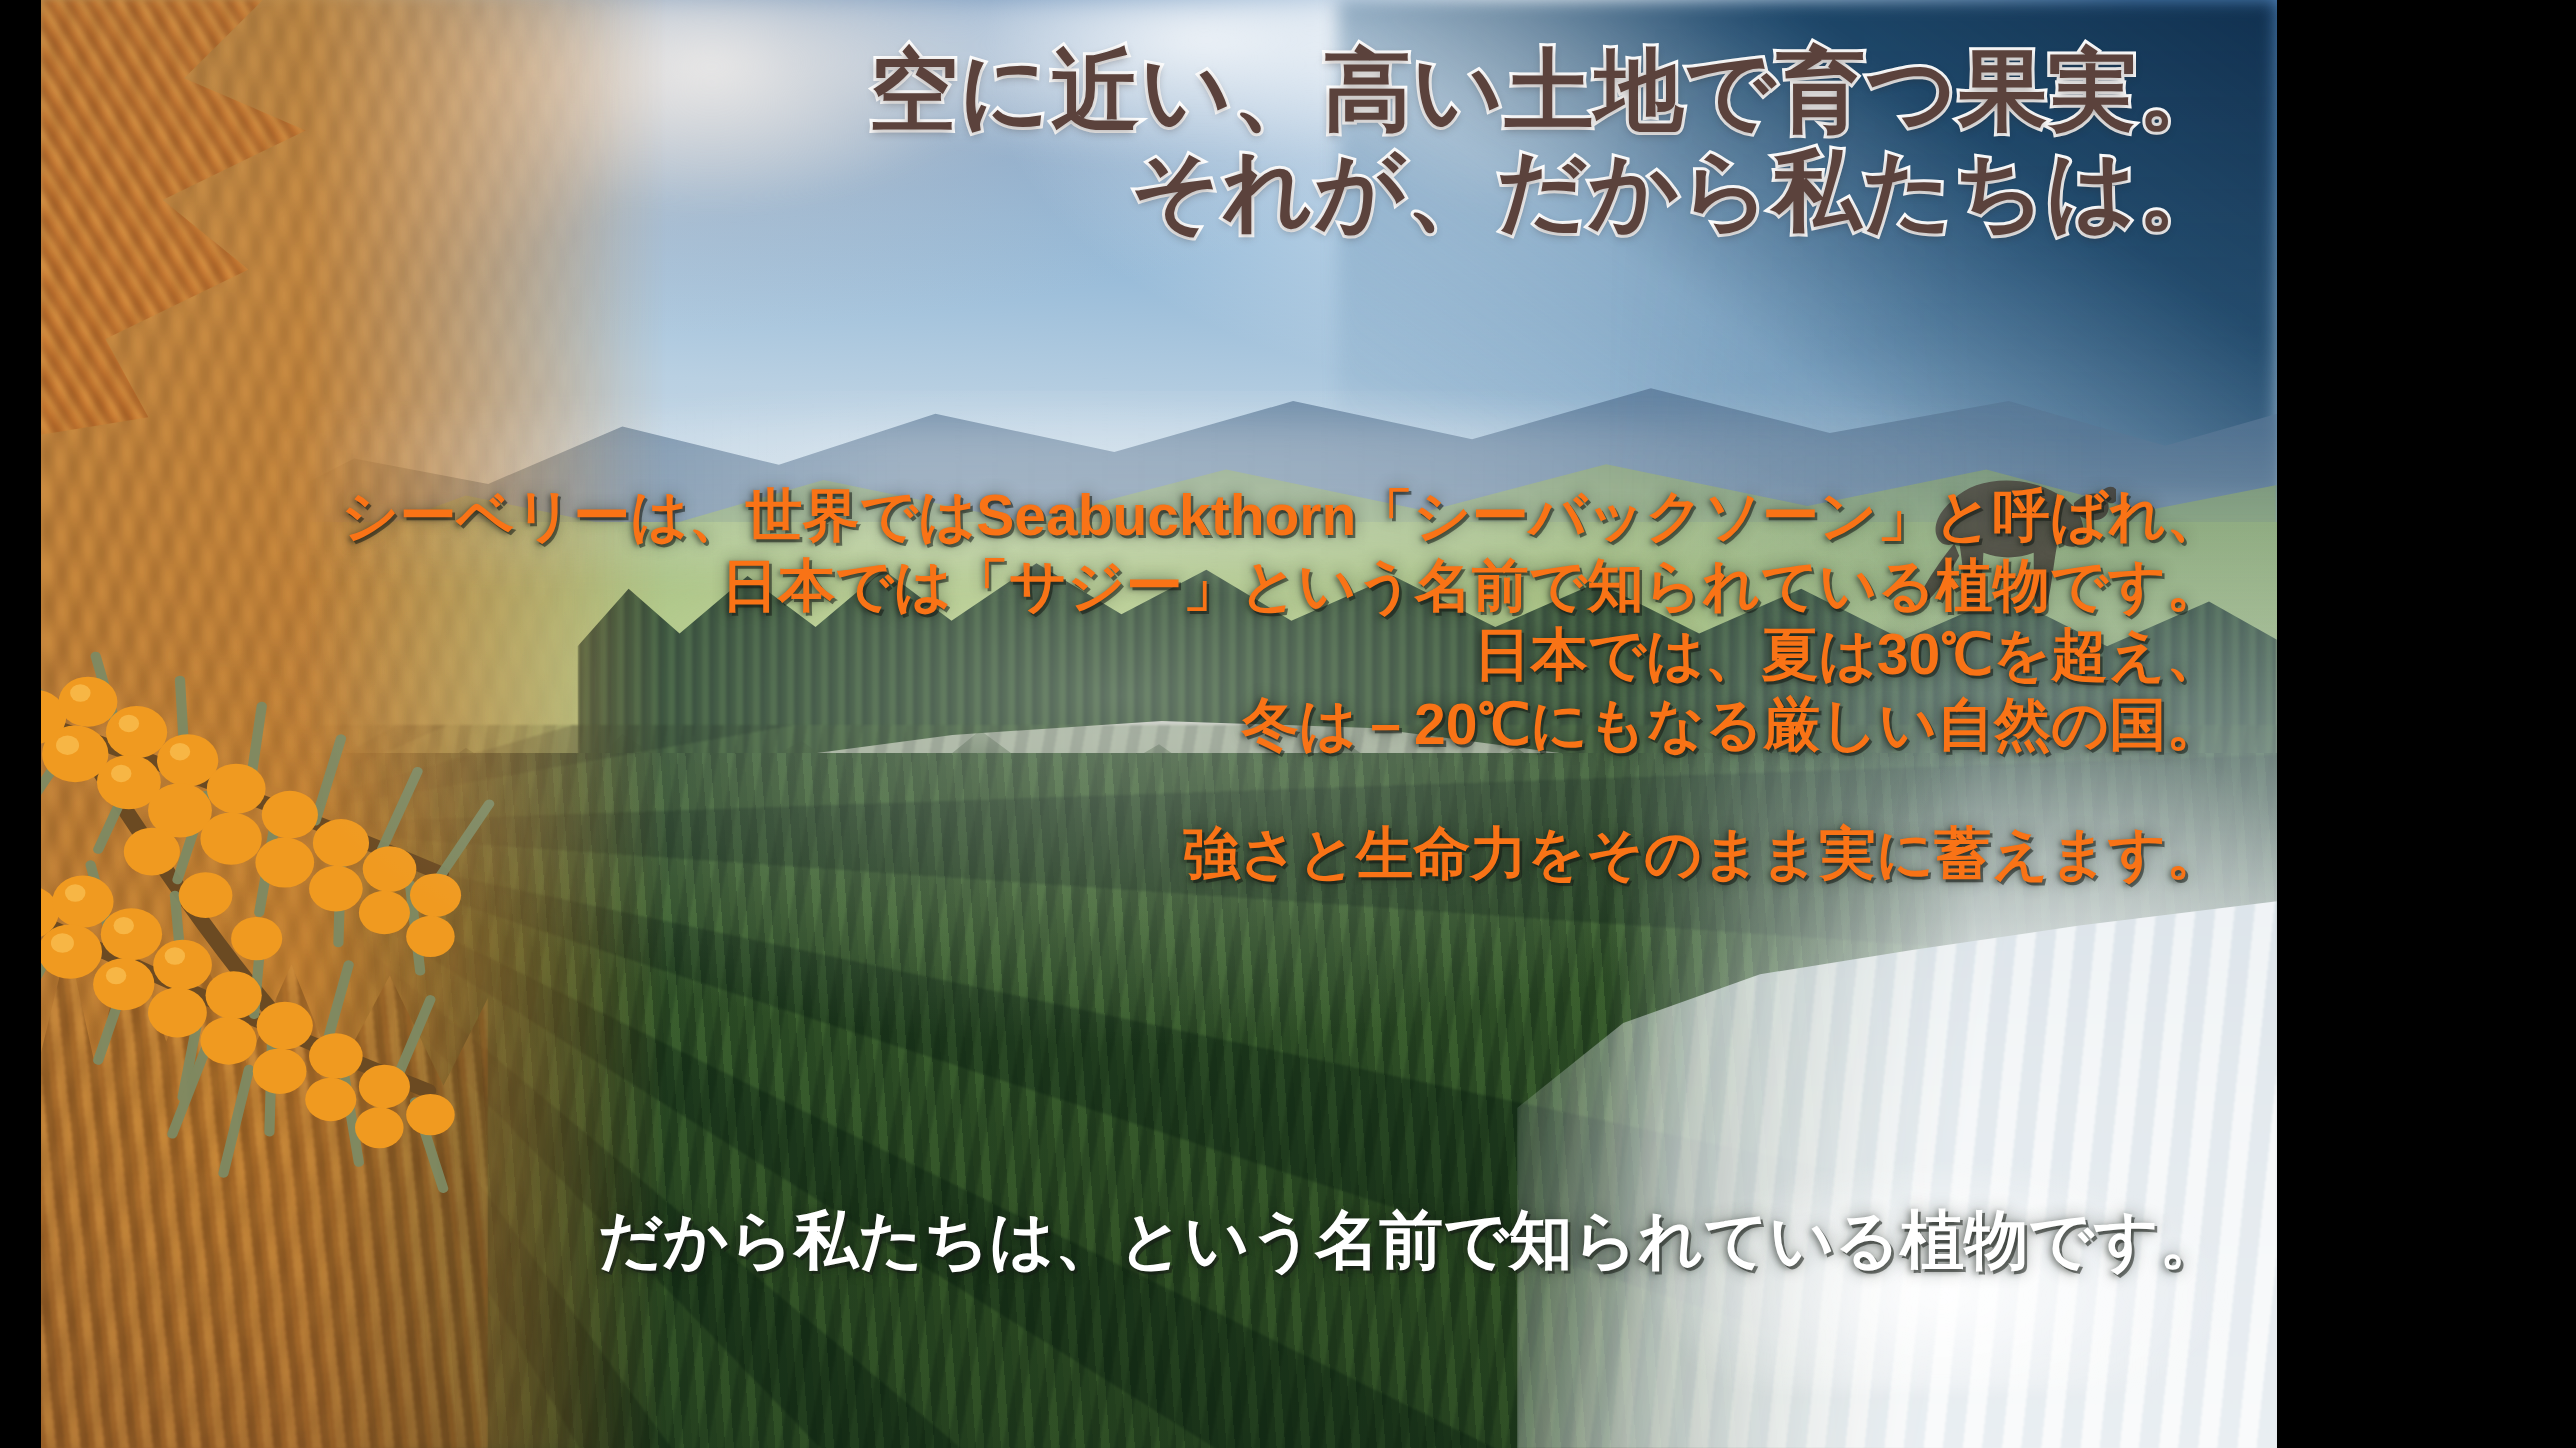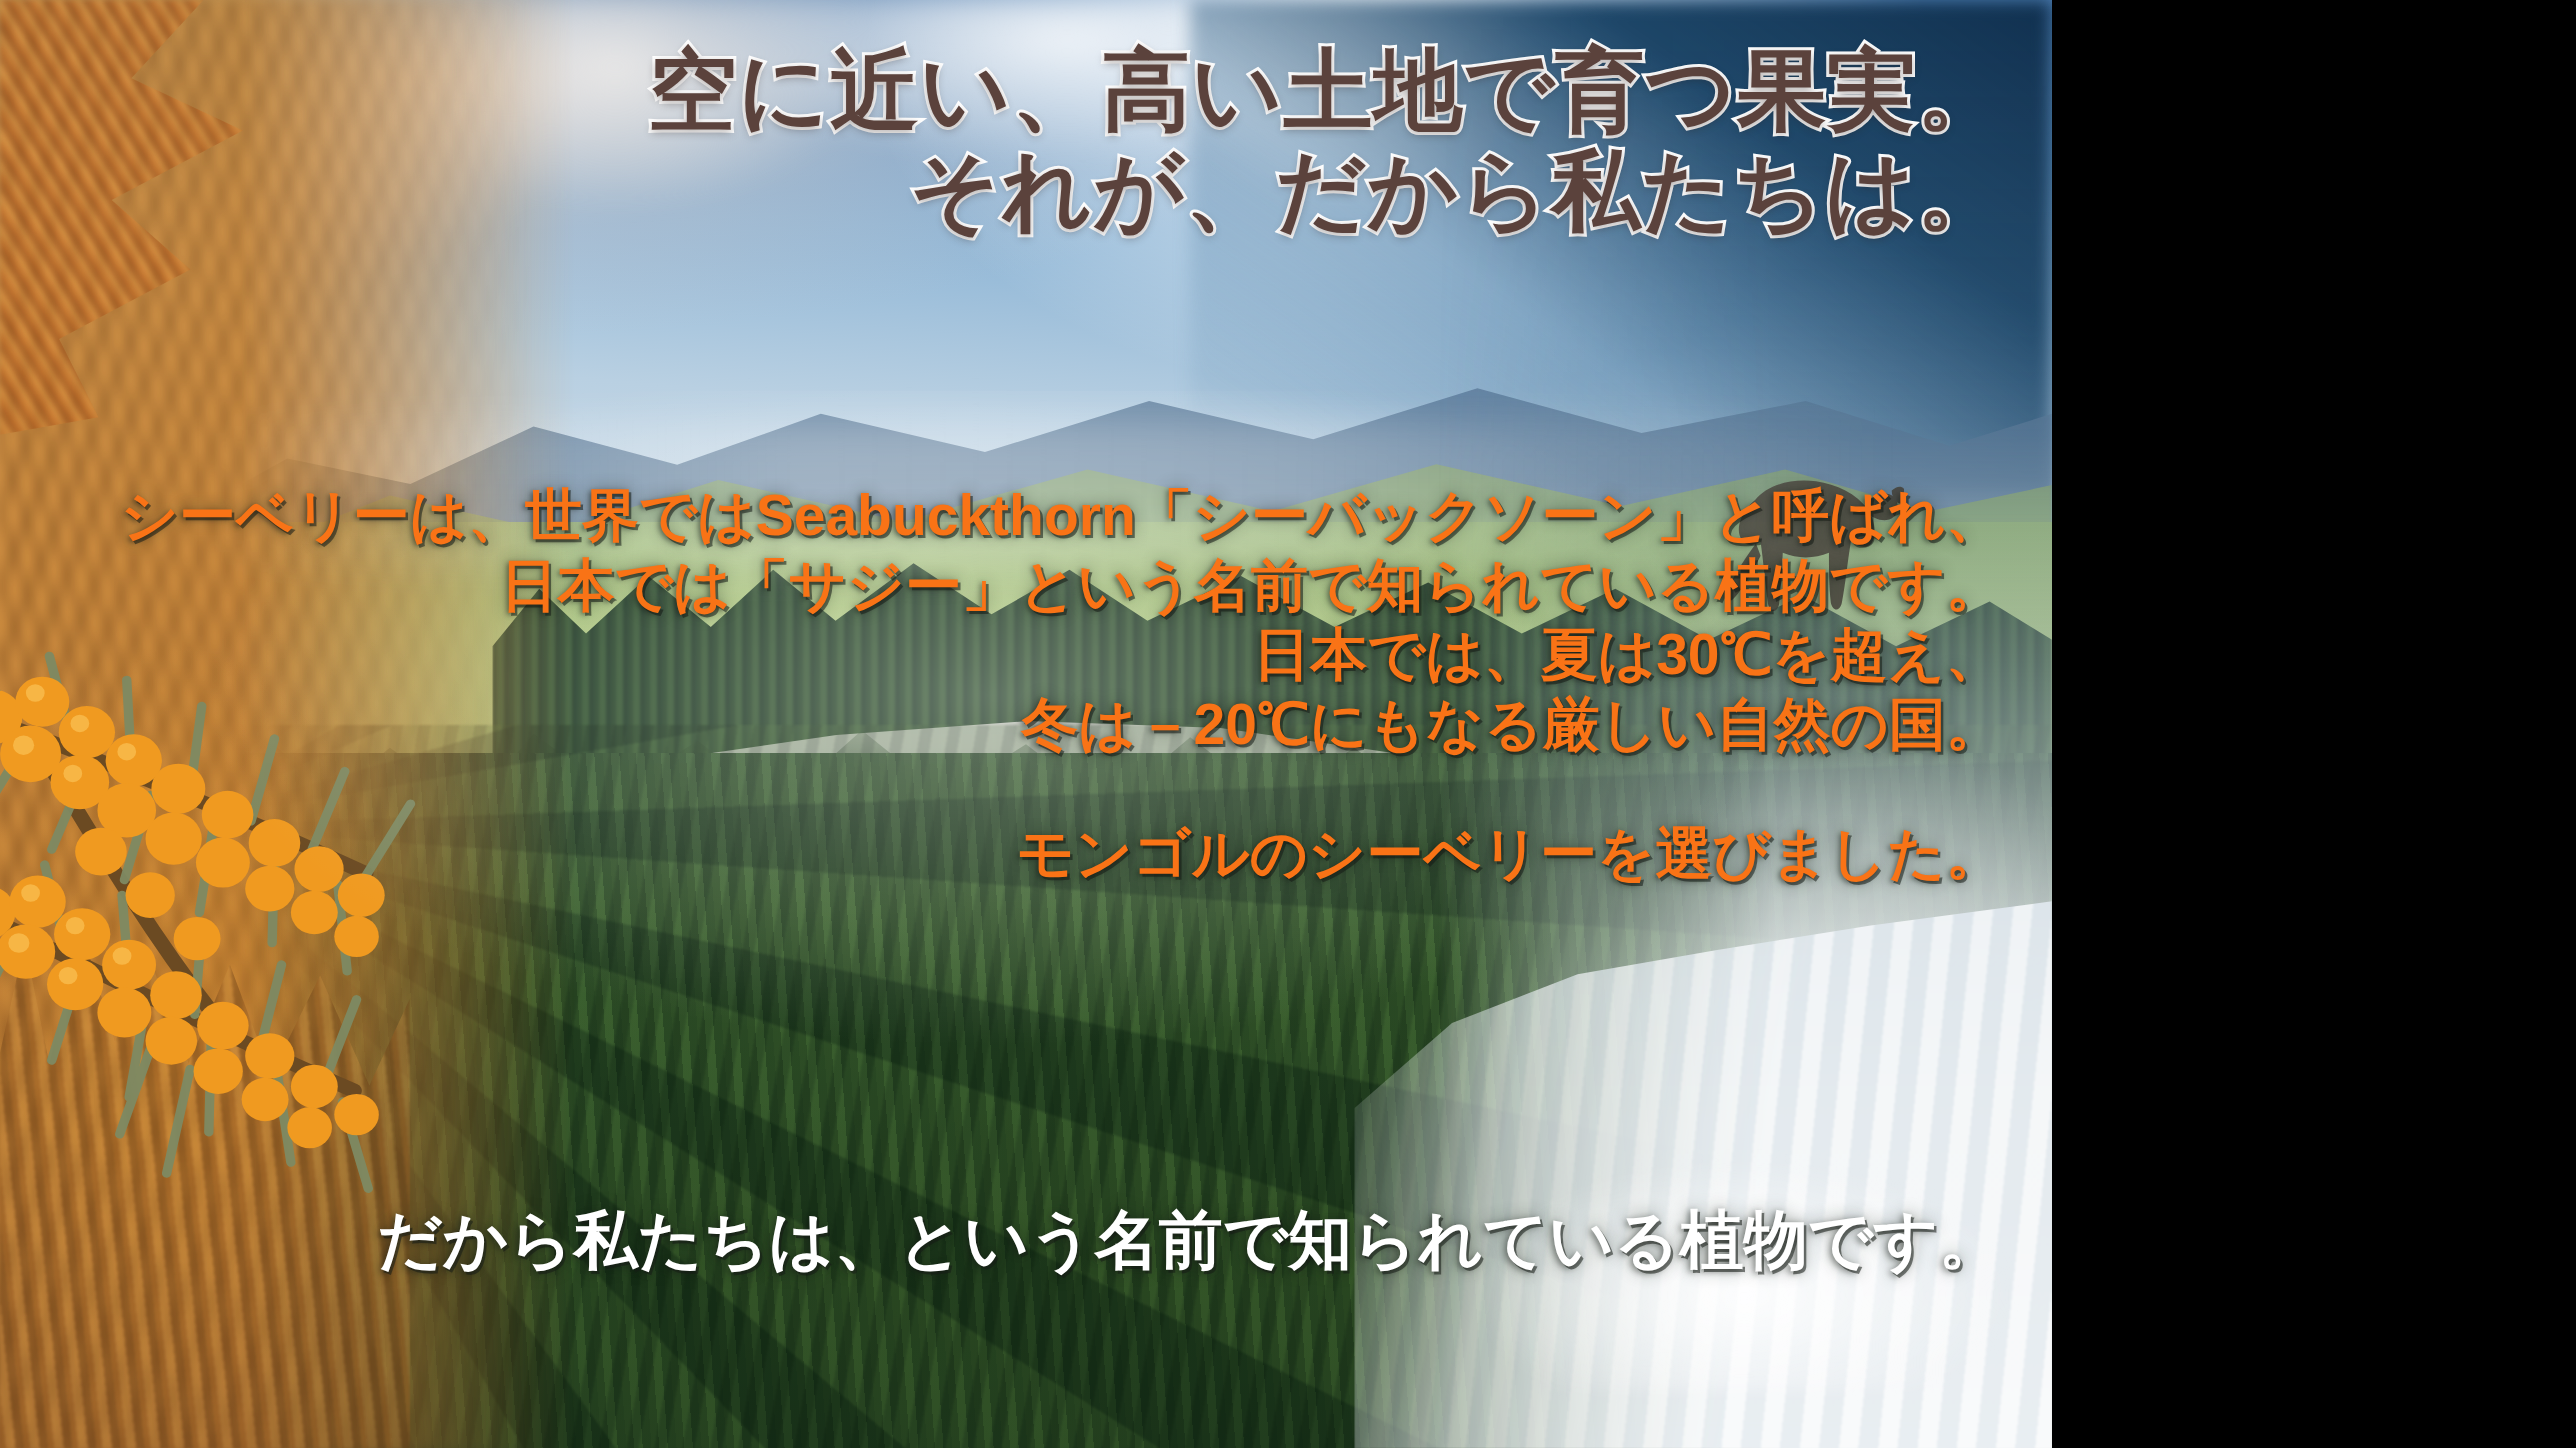--- a/index.html
+++ b/index.html
@@ -2,23 +2,24 @@
 <html style="font-size:13.7px"><head>
 <meta charset="utf-8">
 <title>Seaberry Hero</title>
 <style>
   * { margin:0; padding:0; box-sizing:border-box; }
   html,body { background:#000; }
   body { font-family:"Liberation Sans", sans-serif; }
 
   #stage {
     position:relative;
-    width:2052px; height:1449px;
+    width:2236px; height:1449px;
     overflow:hidden;
     background:#2b3a2a;
+    margin-left:41px;
   }
 
   
   .bg { position:absolute; inset:0; }
 
   
   .sky {
     position:absolute; left:0; top:0; width:100%; height:44%;
     background:
       radial-gradient(ellipse 38% 80% at 68% 8%, rgba(255,255,255,.92) 0%, rgba(255,255,255,.45) 35%, rgba(255,255,255,0) 68%),
@@ -387,21 +388,21 @@
     </div>
 
     <div class="body-block">
       <span class="para">
         <span class="line">シーベリーは、世界ではSeabuckthorn「シーバックソーン」と呼ばれ、</span>
         <span class="line">日本では「サジー」という名前で知られている植物です。</span>
         <span class="line">日本では、夏は30℃を超え、</span>
         <span class="line">冬は－20℃にもなる厳しい自然の国。</span>
       </span>
       <span class="para">
-        <span class="line">モンゴルのシーベリーを選びました。</span>
+        <span class="line">強さと生命力をそのまま実に蓄えます。</span>
       </span>
     </div>
 
     <div class="closing">
       <span>だから私たちは、という名前で知られている植物です。</span>
     </div>
 
   </div>
 </div>
 

